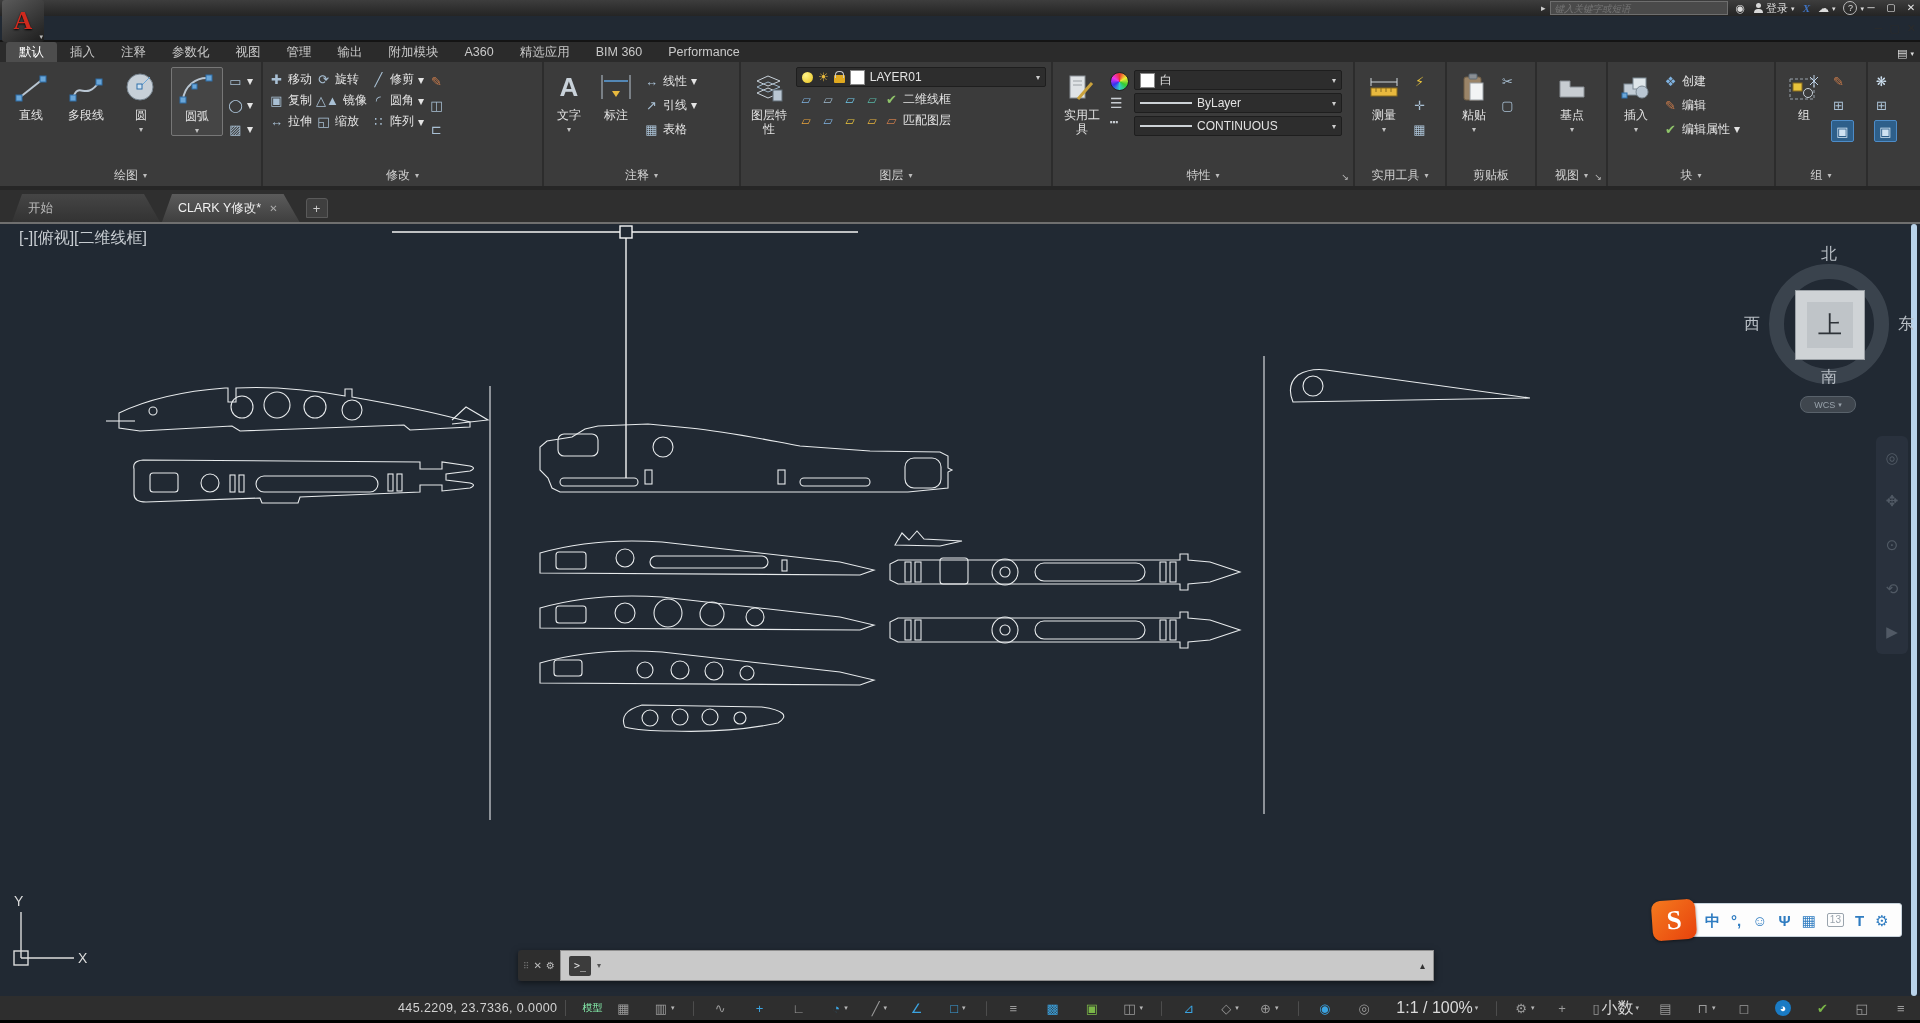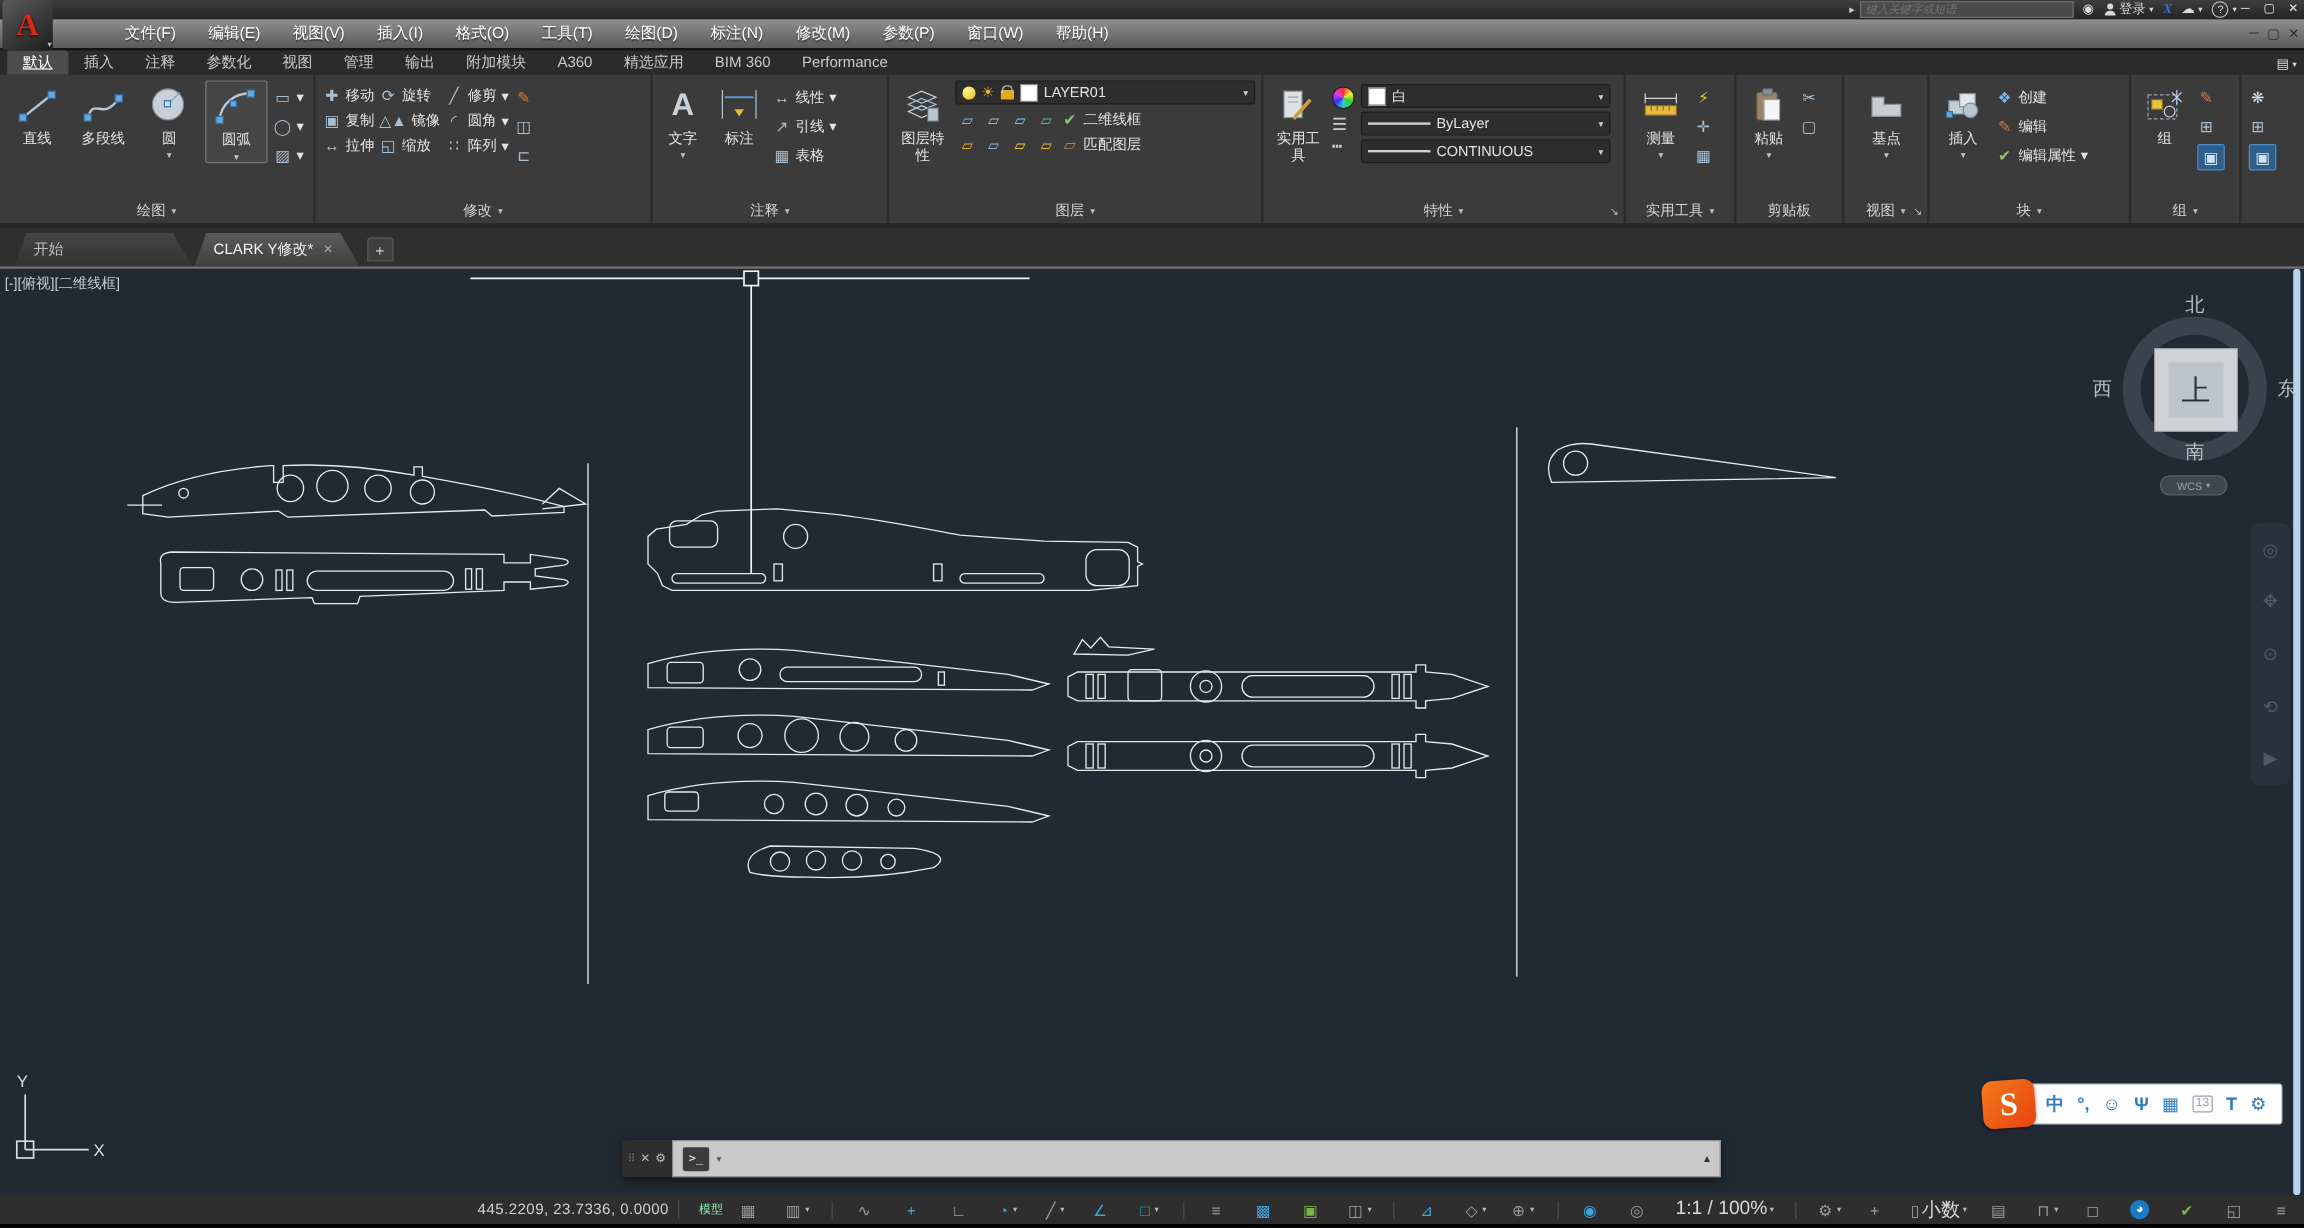--- a/index.html
+++ b/index.html
@@ -33,21 +33,21 @@
   
   .menubar{position:absolute;top:16px;left:0;right:0;height:24px;background:linear-gradient(#8f8f8f,#5a5a5a);
            display:flex;align-items:center;padding-left:104px;box-sizing:border-box;z-index:55;}
   .menubar .mi{color:#fff;font-size:13px;margin-right:27px;text-shadow:0 1px 1px rgba(0,0,0,.45);white-space:nowrap;}
   .docctl{position:absolute;right:4px;top:16px;height:24px;display:flex;align-items:center;gap:7px;z-index:56;}
   .docctl span{color:#2b2b2b;font-size:11px;font-weight:bold;}
   
   .ribtabs{position:absolute;top:40px;left:0;right:0;height:22px;background:#2b2b2b;border-top:2px solid #141414;
            box-sizing:border-box;display:flex;align-items:flex-end;padding-left:6px;z-index:50;}
   .rtab{height:20px;line-height:20px;padding:0 13px;color:#c9c9c9;font-size:12.5px;white-space:nowrap;}
-  .rtab.active{background:#4d4d4d;color:#fff;border-radius:3px 3px 0 0;text-decoration:underline;}
+  .rtab.active{background:#4d4d4d;color:#fff;border-radius:3px 3px 0 0;}
   .ribtoggle{position:absolute;right:6px;bottom:2px;color:#ddd;font-size:11px;display:flex;gap:3px;align-items:center;}
   
   .ribbon{position:absolute;top:62px;left:0;right:0;height:124px;background:#3b3b3b;display:flex;z-index:45;border-bottom:4px solid #262626;box-sizing:content-box;}
   .rpanel{position:relative;height:124px;border-right:2px solid #2c2c2c;display:flex;flex-direction:column;box-sizing:border-box;flex:0 0 auto;}
   .rcontent{flex:1;display:flex;align-items:flex-start;padding:5px 5px 0 6px;gap:5px;overflow:hidden;}
   .plabel{height:21px;display:flex;align-items:center;justify-content:center;color:#d2d2d2;font-size:12px;gap:5px;}
   .plabel .caret{font-size:8px;color:#bdbdbd;}
   .plabel .launcher{position:absolute;right:4px;bottom:4px;font-size:9px;color:#bdbdbd;}
   .rbtn{display:flex;flex-direction:column;align-items:center;color:#e4e4e4;font-size:12px;gap:2px;text-align:center;line-height:1.15;}
   .rbtn.big{width:50px;padding-top:2px;}
@@ -79,21 +79,21 @@
   .ftab{height:28px;display:flex;align-items:center;gap:8px;font-size:12.5px;padding:0 22px 0 16px;
         clip-path:polygon(10px 0,calc(100% - 16px) 0,100% 100%,0 100%);}
   .ftab.start{background:linear-gradient(#454545,#333);color:#bdbdbd;width:110px;}
   .ftab.active{background:linear-gradient(#5b5b5b,#3f3f3f);color:#f0f0f0;}
   .ftab .x{color:#aaa;font-size:10px;}
   .newtab{width:20px;height:18px;margin-left:4px;margin-bottom:4px;background:#3f3f3f;border:1px solid #5a5a5a;border-radius:3px 3px 0 0;
           color:#ccc;font-size:13px;display:flex;align-items:center;justify-content:center;}
   
   .canvas{position:absolute;top:224px;left:0;width:1920px;height:772px;background:#212933;z-index:10;}
   .canvas svg.cad{position:absolute;top:0;left:0;}
-  .vplabel{position:absolute;top:4px;left:4px;color:#c7ccd1;font-size:12px;z-index:20;}
+  .vplabel{position:absolute;top:4px;left:19px;color:#c7ccd1;font-size:16px;z-index:20;}
   
   .vcube{position:absolute;left:1758px;top:18px;width:142px;height:146px;z-index:20;color:#b9bfc6;}
   .vring{position:absolute;left:11px;top:22px;width:120px;height:120px;border-radius:50%;border:15px solid rgba(98,108,118,.40);box-sizing:border-box;}
   .vface{position:absolute;left:37px;top:48px;width:68px;height:68px;background:#cfd3d6;border:1px solid #9aa0a5;
          display:flex;align-items:center;justify-content:center;}
   .vface .inner{width:46px;height:46px;background:#bfc4c8;display:flex;align-items:center;justify-content:center;
                 color:#2e3338;font-size:24px;}
   .vc-n{position:absolute;top:2px;left:0;right:0;text-align:center;font-size:16px;}
   .vc-s{position:absolute;bottom:0px;left:0;right:0;text-align:center;font-size:16px;}
   .vc-w{position:absolute;left:-14px;top:72px;font-size:16px;}
@@ -217,35 +217,20 @@
         <span class="helpc">?</span>
         <span class="caret">▾</span>
       </span>
   </div>
   <div class="winctl">
     <span>─</span>
     <span>▢</span>
     <span>✕</span>
   </div>
 
-  <div class="menubar">
-
-  <span class="mi">文件(F)</span>
-      <span class="mi">编辑(E)</span>
-      <span class="mi">视图(V)</span>
-      <span class="mi">插入(I)</span>
-      <span class="mi">格式(O)</span>
-      <span class="mi">工具(T)</span>
-      <span class="mi">绘图(D)</span>
-      <span class="mi">标注(N)</span>
-      <span class="mi">修改(M)</span>
-      <span class="mi">参数(P)</span>
-      <span class="mi">窗口(W)</span>
-      <span class="mi">帮助(H)</span>
-    </div>
   <div class="docctl">
     <span>─</span>
     <span>▢</span>
     <span>✕</span>
   </div>
 
   <div class="ribtabs">
     <div style="display:flex">
 
     <span class="rtab active">默认</span>

